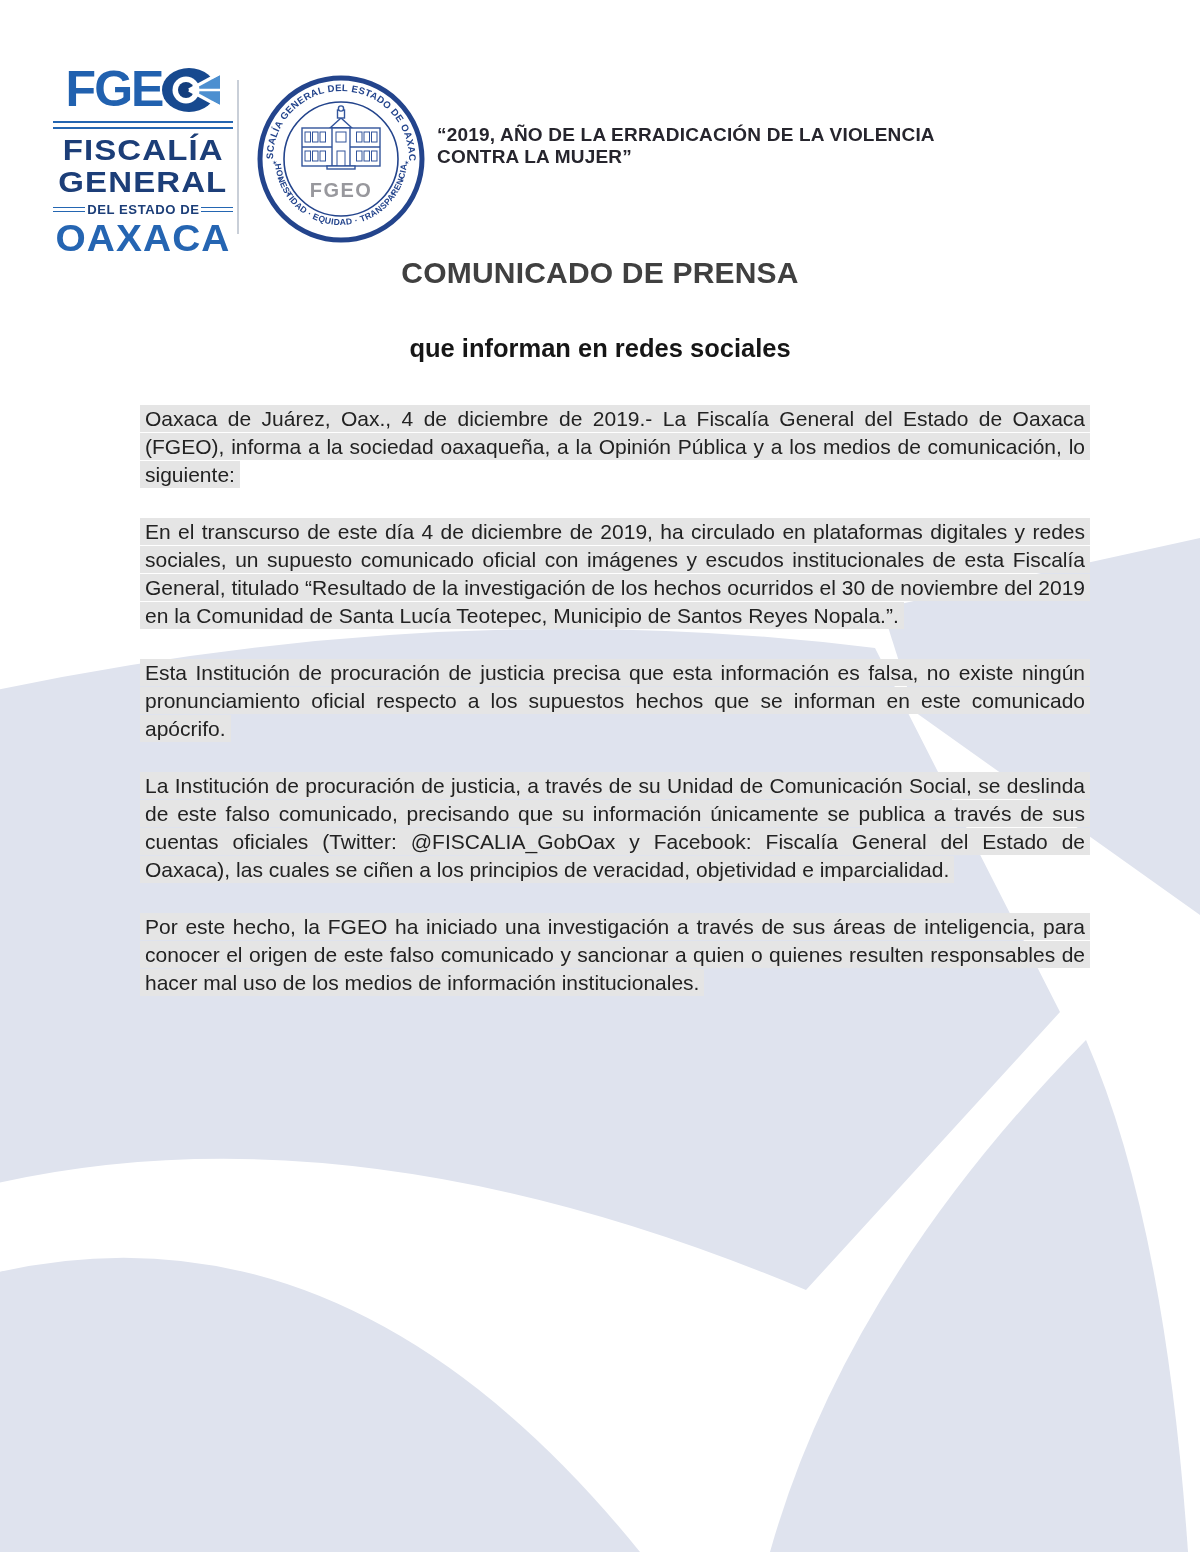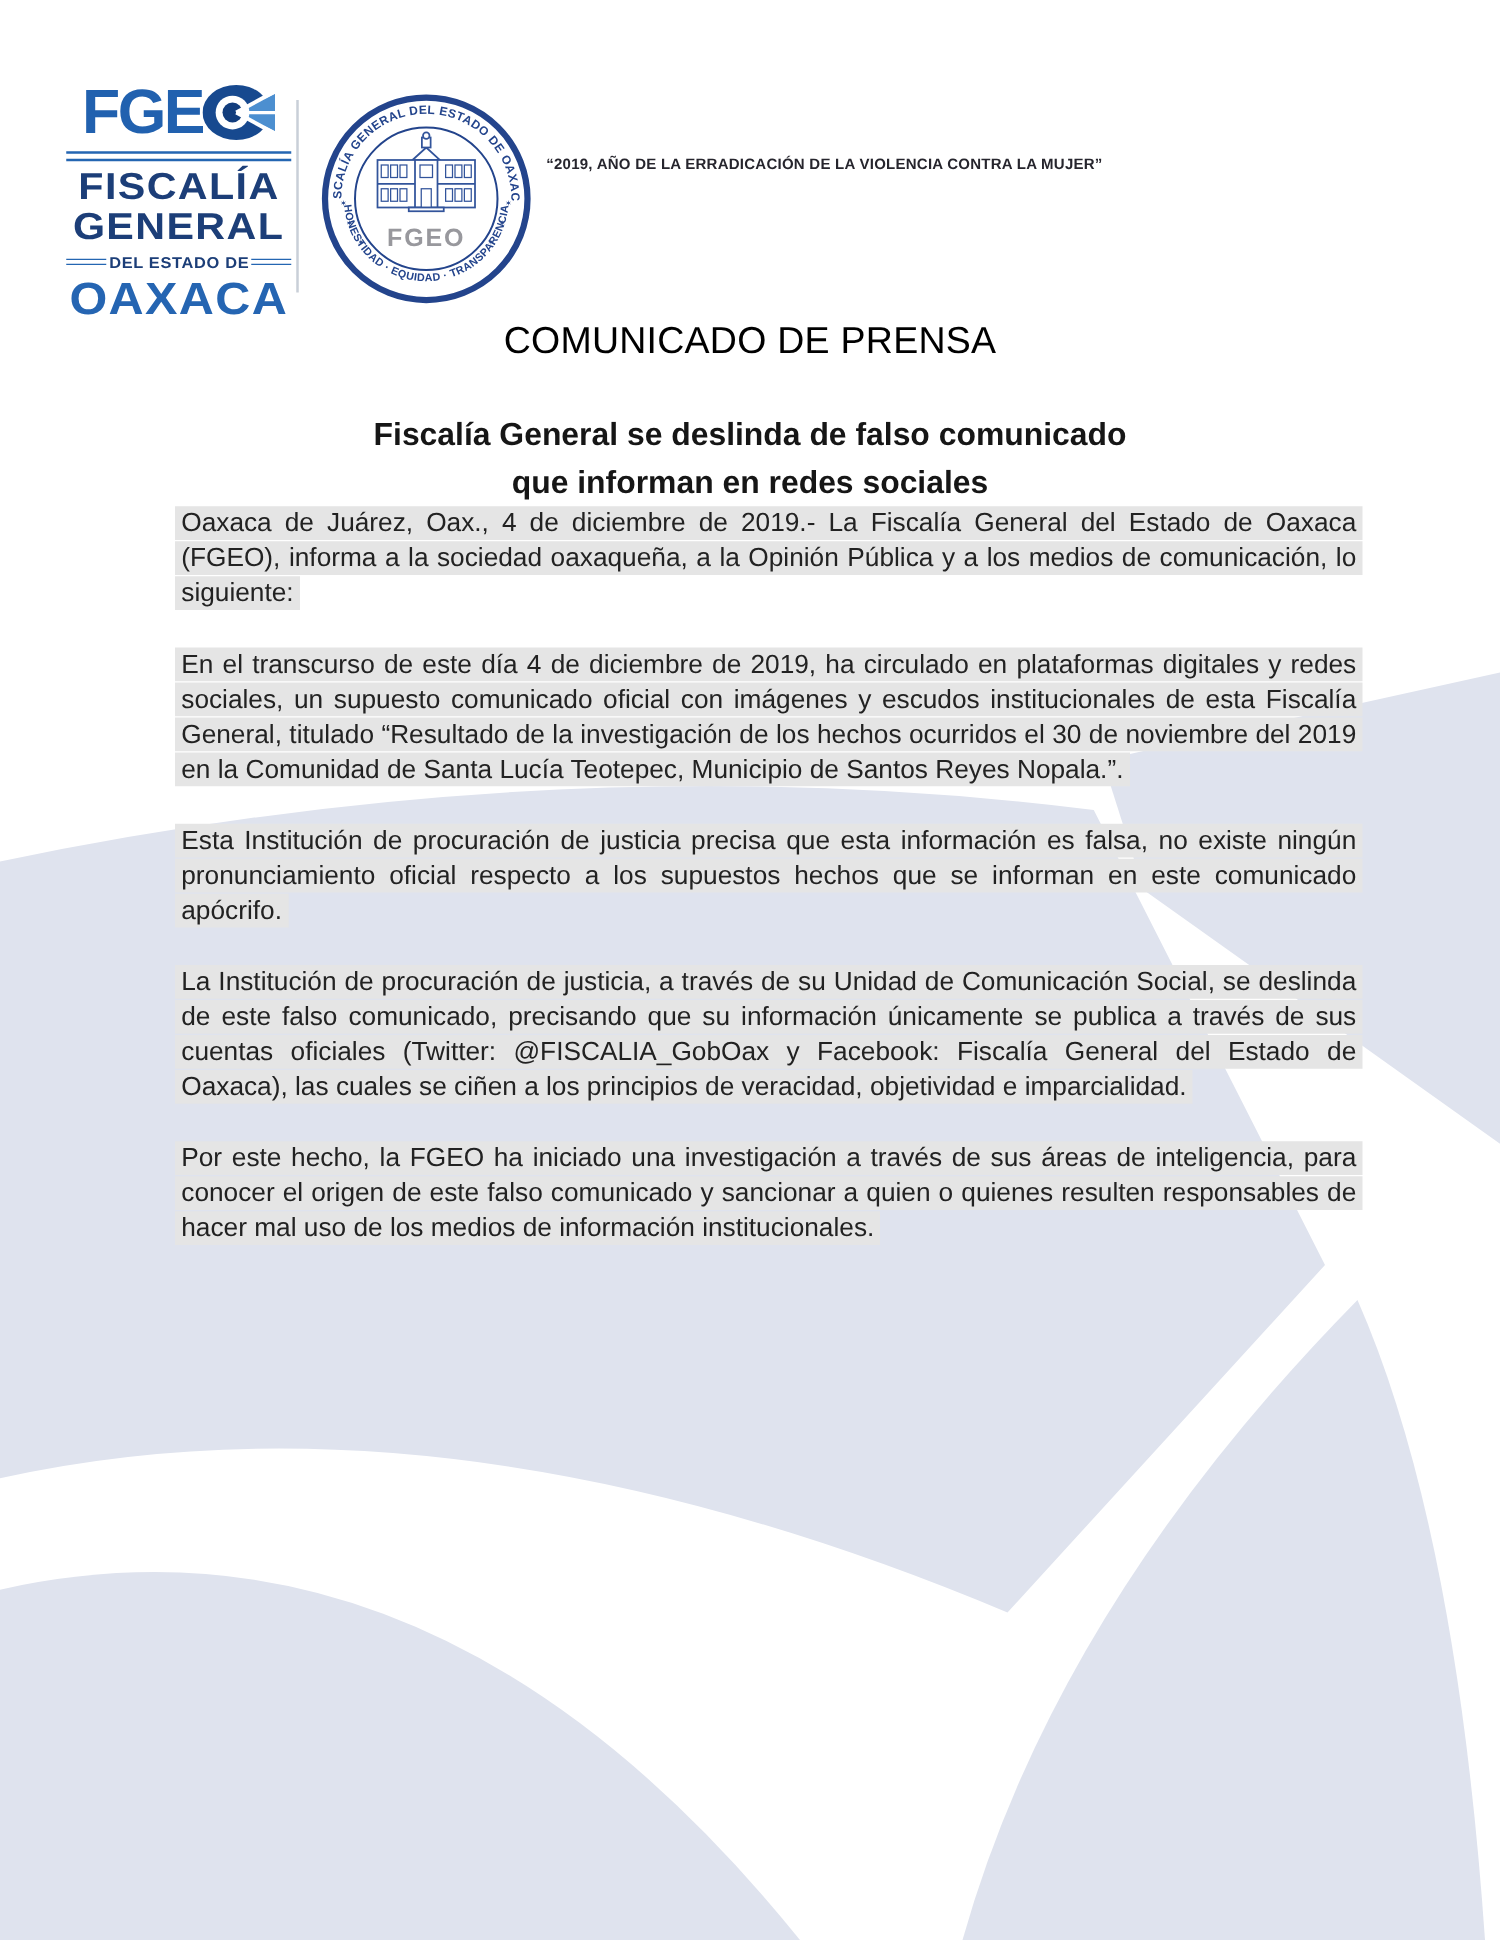--- a/index.html
+++ b/index.html
@@ -22,26 +22,26 @@
   .dbl-rule{width:100%;height:4px;border-top:2.5px solid #2466b2;border-bottom:2.5px solid #2466b2;margin:7px 0 5px 0;}
   .wm-line{font-size:30px;font-weight:bold;color:#1c3e78;letter-spacing:1px;line-height:1.08;transform:scaleX(1.1);transform-origin:center;}
   .wm-estado{display:flex;align-items:center;width:100%;gap:5px;margin:4px 0 2px 0;}
   .mini-rule{flex:1;height:3px;border-top:1.7px solid #2466b2;border-bottom:1.7px solid #2466b2;}
   .wm-estado span.txt{font-size:12.5px;font-weight:bold;color:#1c3e78;letter-spacing:0.5px;white-space:nowrap;transform:scaleX(1.05);}
   .wm-oaxaca{font-size:36px;font-weight:bold;color:#2565b2;letter-spacing:1px;line-height:1.05;margin-top:1px;transform:scaleX(1.08);}
   .logo-divider{position:absolute;left:237px;top:80px;width:2px;height:154px;background:#c9cfd8;z-index:2;}
   .seal{position:absolute;left:254px;top:72px;width:174px;height:174px;z-index:2;}
   .motto{
     position:absolute;left:437px;top:124px;width:560px;z-index:2;
-    font-size:12px;font-weight:bold;color:#26252d;letter-spacing:0.2px;
+    font-size:19px;font-weight:bold;color:#26252d;letter-spacing:0.2px;
   }
   
   .doc-title{
     position:absolute;left:0;top:256px;width:100%;text-align:center;z-index:2;
-    font-size:30px;font-weight:normal;color:#000000;letter-spacing:0.2px;
+    font-size:30px;font-weight:bold;color:#404040;letter-spacing:0.2px;
   }
   .doc-subtitle{
     position:absolute;left:0;top:329px;width:100%;text-align:center;z-index:2;
     font-size:25.5px;font-weight:bold;color:#161616;line-height:38px;
   }
   
   .body-copy{position:absolute;left:140px;top:405px;width:950px;z-index:2;}
   .para{
     margin:0 0 29px 0;font-size:21px;line-height:28px;color:#222222;
     text-align:justify;
@@ -141,21 +141,20 @@
     </g>
     <rect x="-14" y="7" width="28" height="3"></rect>
   </g>
   <text x="0" y="38" text-anchor="middle" font-size="20" font-weight="bold" letter-spacing="1.5" fill="#98989d" font-family="Liberation Sans, DejaVu Sans, sans-serif">FGEO</text>
 </svg>
 
 <div class="motto">“2019, AÑO DE LA ERRADICACIÓN DE LA VIOLENCIA CONTRA LA MUJER”</div>
 
 <div class="doc-title">COMUNICADO DE PRENSA</div>
 <div class="doc-subtitle">
-  <div>Fiscalía General se deslinda de falso comunicado</div>
   <div>que informan en redes sociales</div>
 </div>
 
 <div class="body-copy">
     <p class="para"><span class="hl">Oaxaca de Juárez, Oax., 4 de diciembre de 2019.- La Fiscalía General del Estado de Oaxaca (FGEO), informa a la sociedad oaxaqueña, a la Opinión Pública y a los medios de comunicación, lo siguiente:</span></p>
     <p class="para"><span class="hl">En el transcurso de este día 4 de diciembre de 2019, ha circulado en plataformas digitales y redes sociales, un supuesto comunicado oficial con imágenes y escudos institucionales de esta Fiscalía General, titulado “Resultado de la investigación de los hechos ocurridos el 30 de noviembre del 2019 en la Comunidad de Santa Lucía Teotepec, Municipio de Santos Reyes Nopala.”.</span></p>
     <p class="para"><span class="hl">Esta Institución de procuración de justicia precisa que esta información es falsa, no existe ningún pronunciamiento oficial respecto a los supuestos hechos que se informan en este comunicado apócrifo.</span></p>
     <p class="para"><span class="hl">La Institución de procuración de justicia, a través de su Unidad de Comunicación Social, se deslinda de este falso comunicado, precisando que su información únicamente se publica a través de sus cuentas oficiales (Twitter: @FISCALIA_GobOax y Facebook: Fiscalía General del Estado de Oaxaca), las cuales se ciñen a los principios de veracidad, objetividad e imparcialidad.</span></p>
     <p class="para"><span class="hl">Por este hecho, la FGEO ha iniciado una investigación a través de sus áreas de inteligencia, para conocer el origen de este falso comunicado y sancionar a quien o quienes resulten responsables de hacer mal uso de los medios de información institucionales.</span></p>
   </div>

